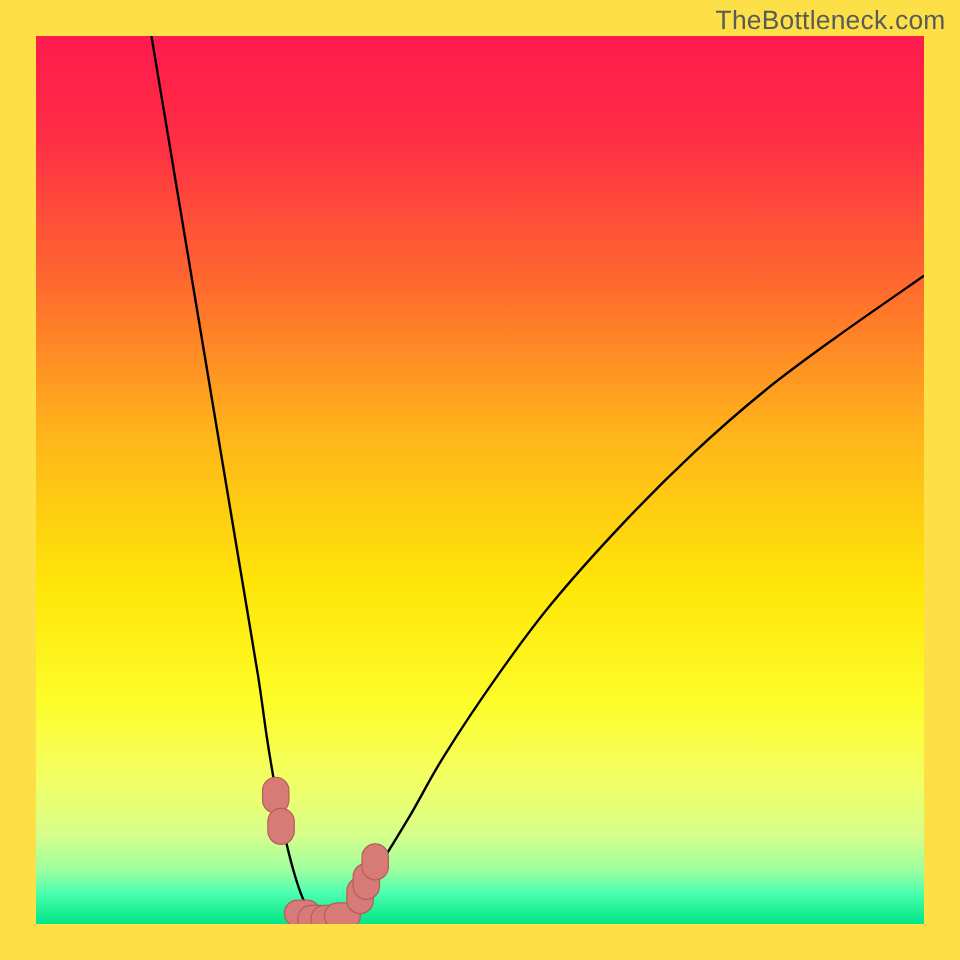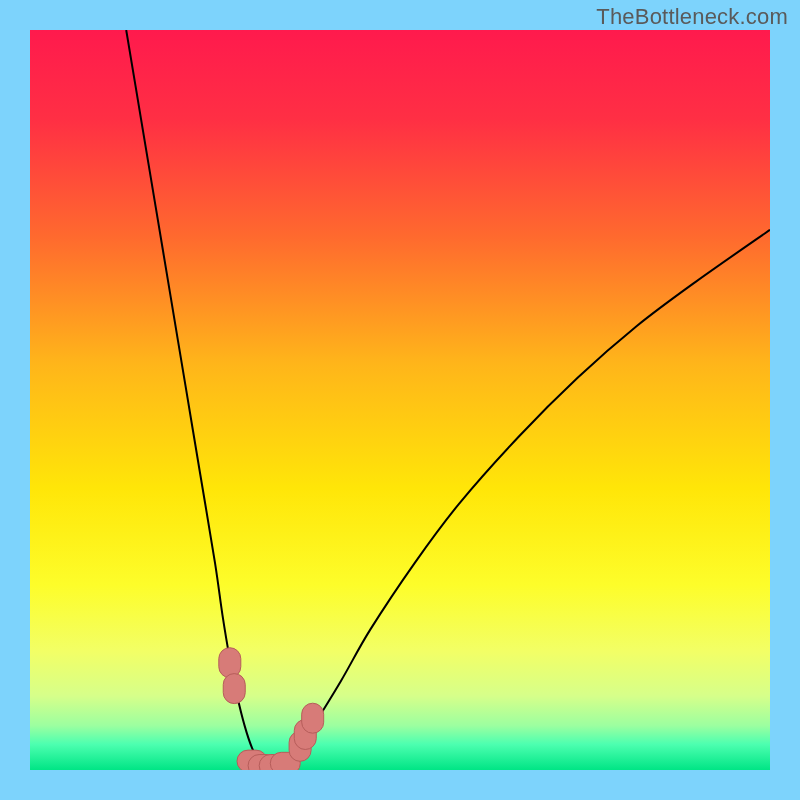--- a/index.html
+++ b/index.html
@@ -8,21 +8,21 @@
     width: 800px;
     height: 800px;
     overflow: hidden;
     background: #000;
     font-family: Arial, Helvetica, sans-serif;
   }
   .frame {
     position: relative;
     width: 800px;
     height: 800px;
-    background: #7dd3fc;
+    background: #fde047;
   }
   .watermark {
     position: absolute;
     top: 4px;
     right: 12px;
     color: #5a5a5a;
     font-size: 22px;
     font-weight: 400;
     letter-spacing: 0.2px;
     z-index: 20;

